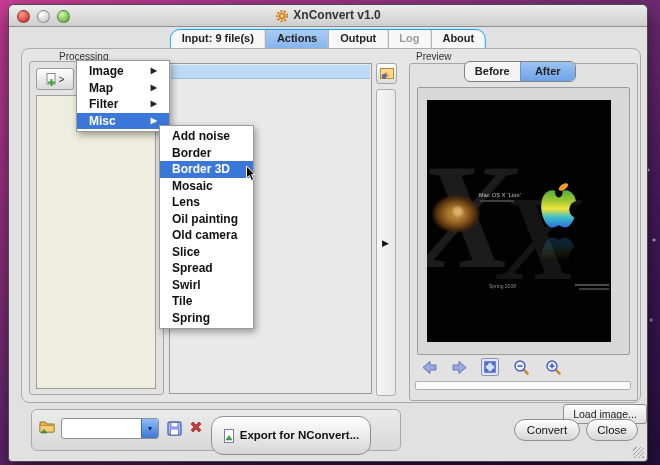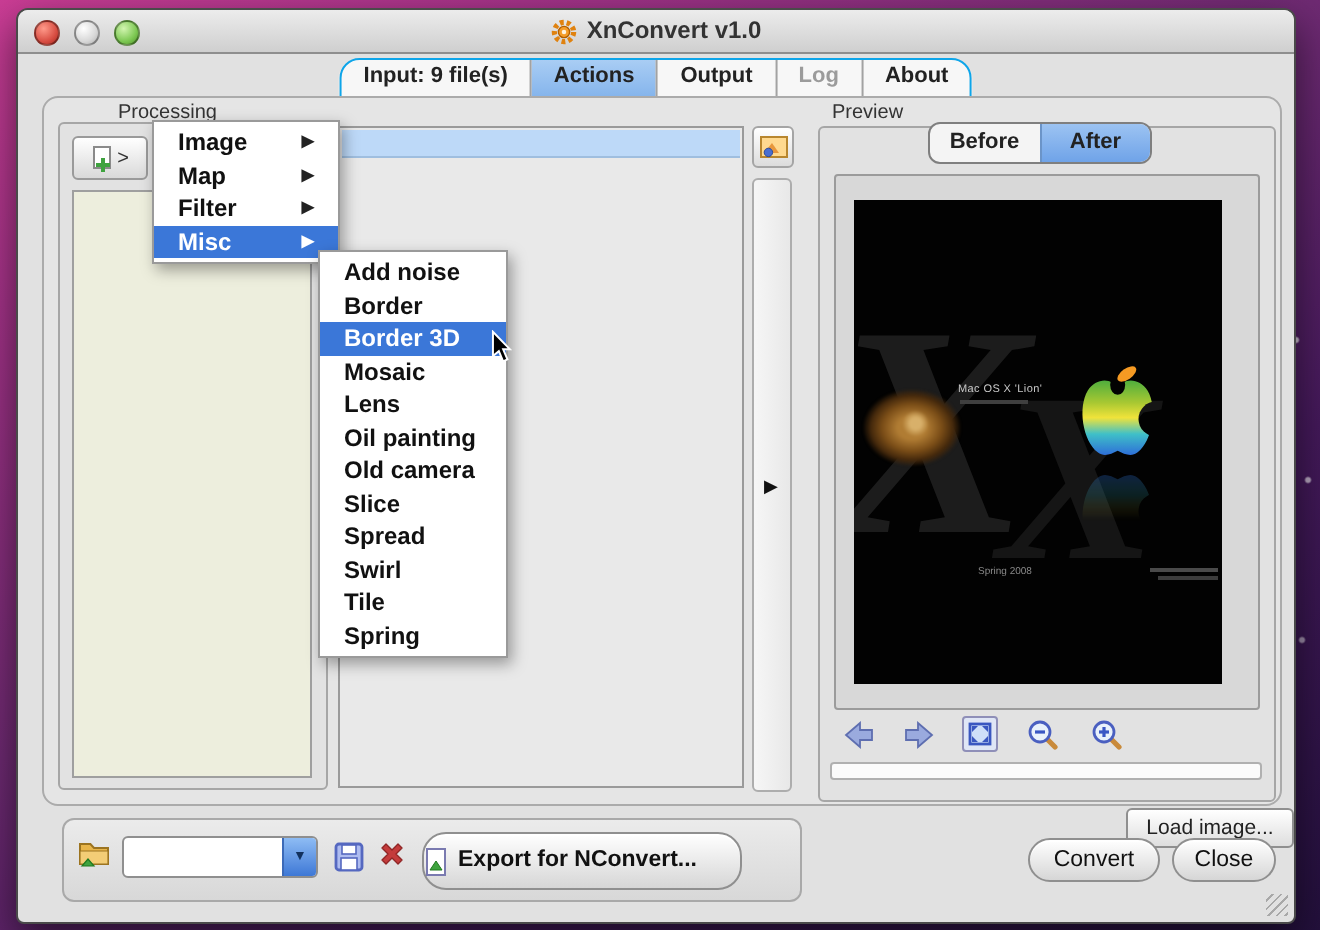--- a/index.html
+++ b/index.html
@@ -166,22 +166,22 @@
   .combo .dd {
     position:absolute; right:0; top:0; width:17px; height:100%;
     background:linear-gradient(#8ebcf4,#3e78d6); border-left:1px solid #3c6ab8;
     color:#12315e; font-size:7px; text-align:center; line-height:19px;
   }
   .pill {
     background:linear-gradient(#ffffff,#d6d6d6); border:1px solid #8f8f8f;
     text-align:center; color:#111; position:absolute;
     box-shadow:inset 0 1px 0 rgba(255,255,255,.8);
   }
-  .export-btn { left:202px; top:411px; width:160px; height:29px; border-radius:12px; font-size:11.5px; font-weight:700; line-height:21px;
-    display:flex; align-items:center; justify-content:flex-start; gap:5px; }
+  .export-btn { left:202px; top:411px; width:160px; height:39px; border-radius:12px; font-size:11.5px; font-weight:700; line-height:21px;
+    display:flex; align-items:center; justify-content:center; gap:5px; }
   .convert-btn { left:505px; top:414px; width:66px; height:22px; border-radius:11px; font-size:11.5px; line-height:20px; }
   .close-btn { left:577px; top:414px; width:52px; height:22px; border-radius:11px; font-size:11.5px; line-height:20px; }
   .tool-icon { position:absolute; display:flex; align-items:center; justify-content:center; }
   .grip {
     position:absolute; right:3px; bottom:3px; width:11px; height:11px;
     background:repeating-linear-gradient(135deg, transparent 0 2px, #9a9a9a 2px 3px);
     opacity:.8;
   }
   .cursor-svg { position:absolute; right:-3px; top:4px; z-index:40; }
 </style>

